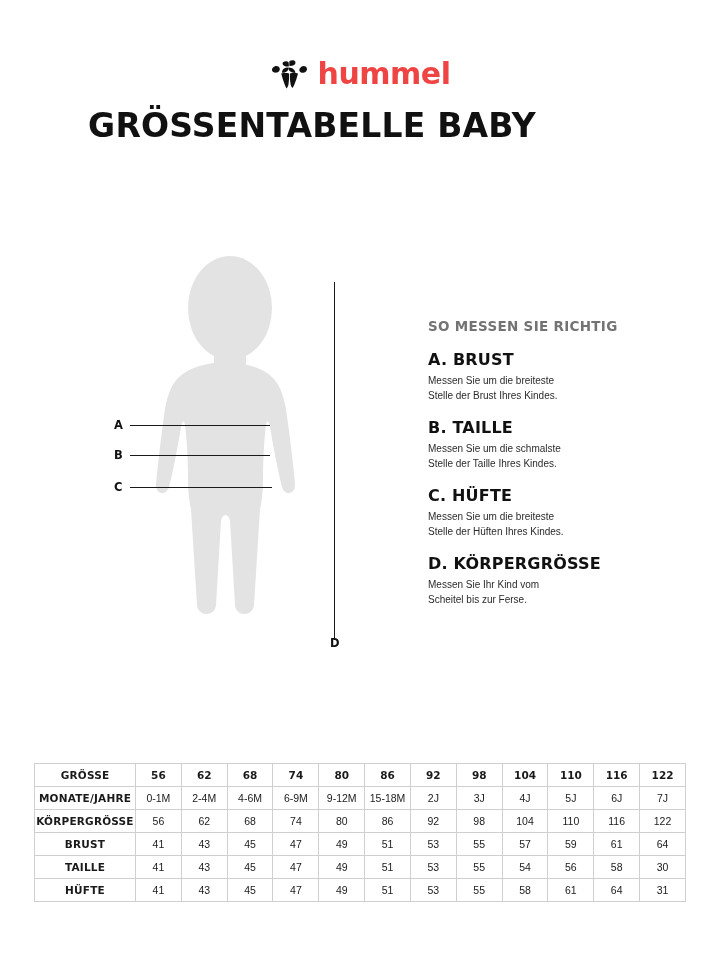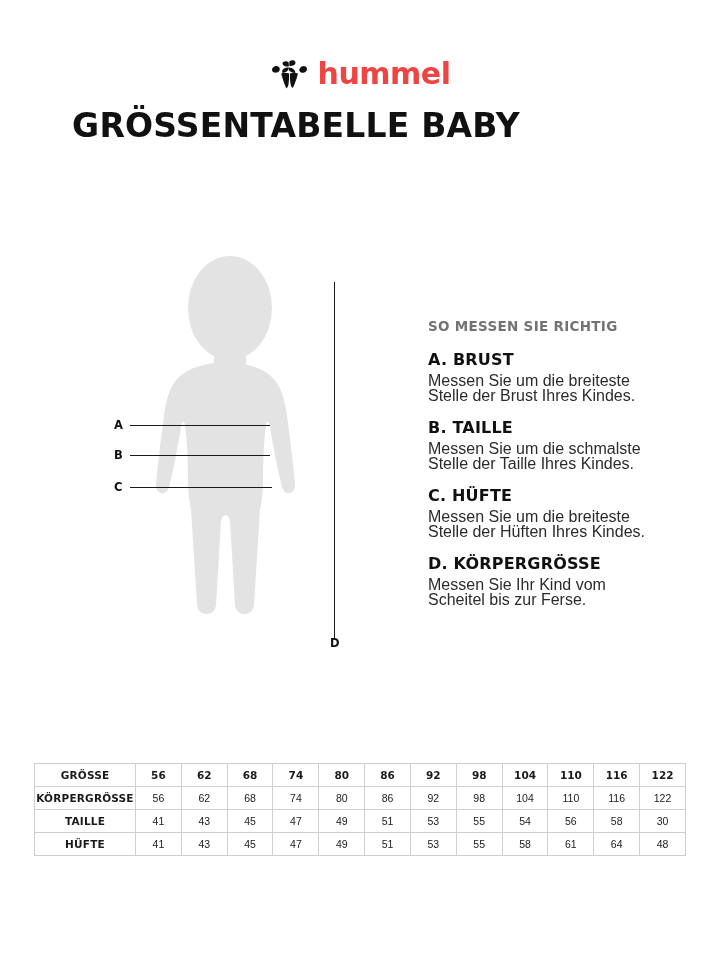--- a/index.html
+++ b/index.html
@@ -50,20 +50,21 @@
     position: absolute;
     top: 106px;
     left: 0;
     width: 592px;
     text-align: center;
     font-size: 33px;
     font-weight: bold;
     letter-spacing: 0.2px;
     color: #111111;
     font-family: "DejaVu Sans", sans-serif;
+    padding-left: 16px;
   }
 
   
   .figure-area {
     position: absolute;
     top: 250px;
     left: 100px;
     width: 270px;
     height: 420px;
   }
@@ -110,21 +111,21 @@
   }
   .instr-title {
     font-size: 16px;
     font-weight: bold;
     letter-spacing: 0.2px;
     margin-bottom: 4px;
     font-family: "DejaVu Sans", sans-serif;
     color: #111111;
   }
   .instr-body {
-    font-size: 16px;
+    font-size: 10px;
     line-height: 15px;
     color: #2b2b2b;
   }
 
   
   .table-wrap {
     position: absolute;
     left: 34px;
     top: 763px;
     width: 652px;
@@ -280,35 +281,65 @@
           <td>80</td>
           <td>86</td>
           <td>92</td>
           <td>98</td>
           <td>104</td>
           <td>110</td>
           <td>116</td>
           <td>122</td>
         </tr>
         <tr>
+          <td class="rowhead">MONATE/JAHRE</td>
+          <td>0-1M</td>
+          <td>2-4M</td>
+          <td>4-6M</td>
+          <td>6-9M</td>
+          <td>9-12M</td>
+          <td>15-18M</td>
+          <td>2J</td>
+          <td>3J</td>
+          <td>4J</td>
+          <td>5J</td>
+          <td>6J</td>
+          <td>7J</td>
+        </tr>
+        <tr>
           <td class="rowhead">KÖRPERGRÖSSE</td>
           <td>56</td>
           <td>62</td>
           <td>68</td>
           <td>74</td>
           <td>80</td>
           <td>86</td>
           <td>92</td>
           <td>98</td>
           <td>104</td>
           <td>110</td>
           <td>116</td>
           <td>122</td>
         </tr>
         <tr>
+          <td class="rowhead">BRUST</td>
+          <td>41</td>
+          <td>43</td>
+          <td>45</td>
+          <td>47</td>
+          <td>49</td>
+          <td>51</td>
+          <td>53</td>
+          <td>55</td>
+          <td>57</td>
+          <td>59</td>
+          <td>61</td>
+          <td>64</td>
+        </tr>
+        <tr>
           <td class="rowhead">TAILLE</td>
           <td>41</td>
           <td>43</td>
           <td>45</td>
           <td>47</td>
           <td>49</td>
           <td>51</td>
           <td>53</td>
           <td>55</td>
           <td>54</td>
@@ -322,19 +353,19 @@
           <td>43</td>
           <td>45</td>
           <td>47</td>
           <td>49</td>
           <td>51</td>
           <td>53</td>
           <td>55</td>
           <td>58</td>
           <td>61</td>
           <td>64</td>
-          <td>48</td>
+          <td>31</td>
         </tr>
       </tbody>
     </table>
   </div>
 
 </div>
 
 </body></html>

